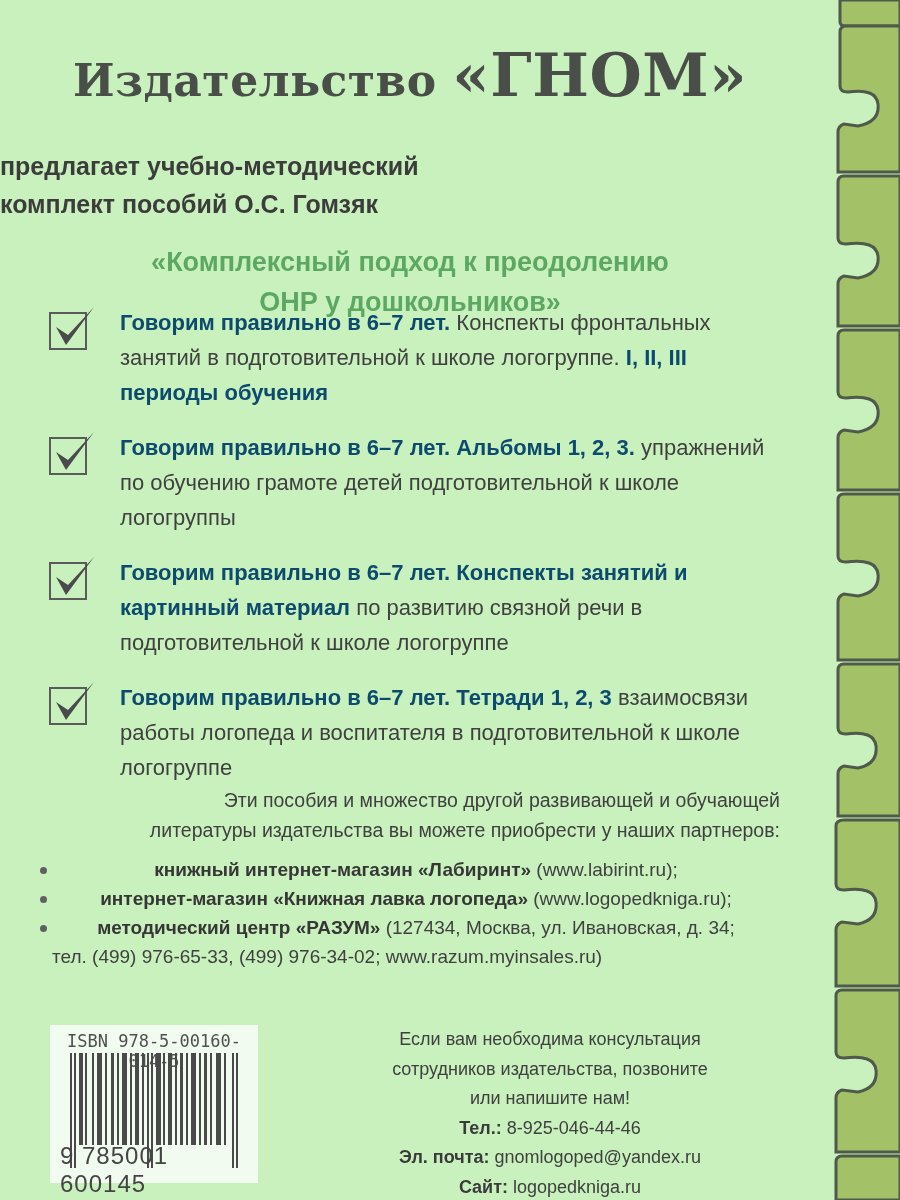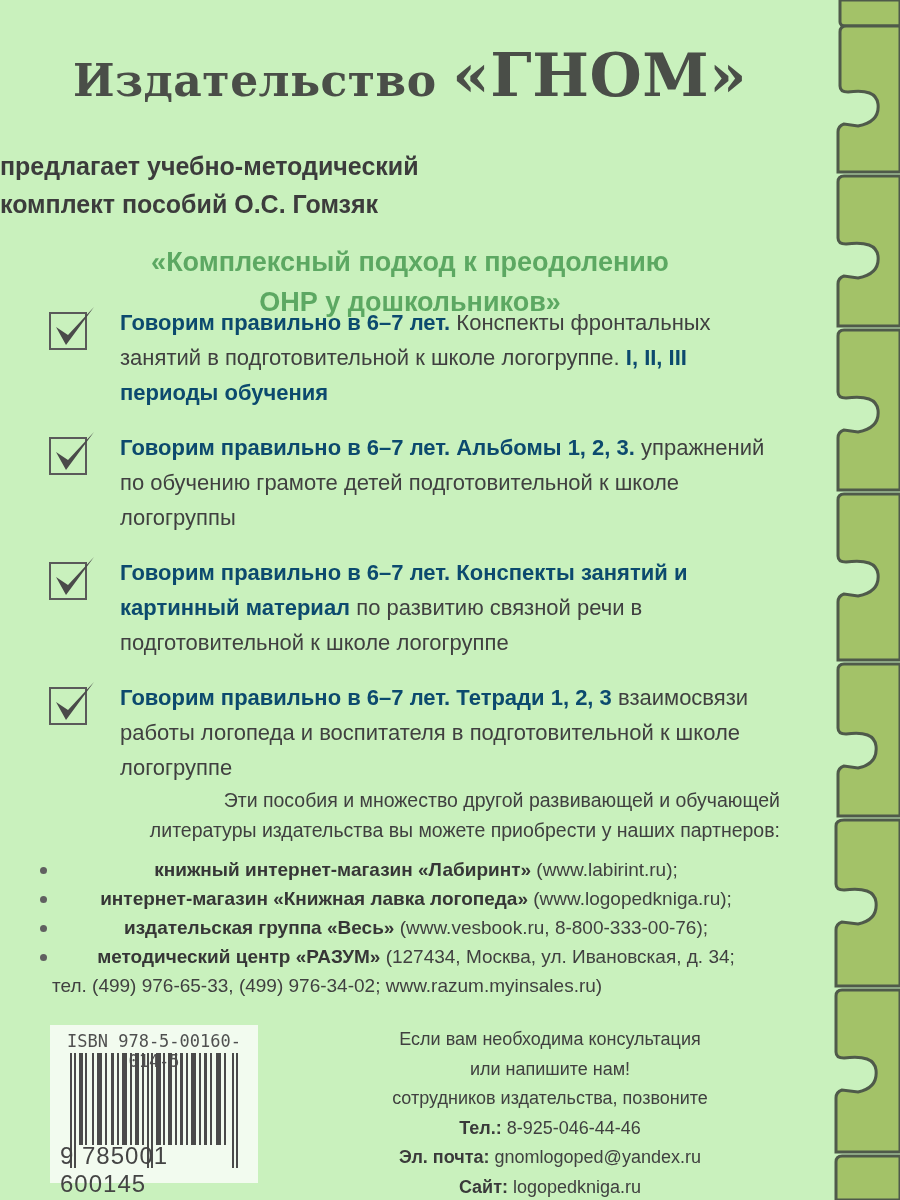--- a/index.html
+++ b/index.html
@@ -133,21 +133,20 @@
   </div>
 
   <div class="partners">
     <div class="intro">
       <div>Эти пособия и множество другой развивающей и обучающей</div>
       <div>литературы издательства вы можете приобрести у наших партнеров:</div>
     </div>
     <div class="plist">
       <div class="li"><span class="dot"></span><b>книжный интернет-магазин «Лабиринт»</b><span> (www.labirint.ru);</span></div>
       <div class="li"><span class="dot"></span><b>интернет-магазин «Книжная лавка логопеда»</b><span> (www.logopedkniga.ru);</span></div>
-      <div class="li"><span class="dot"></span><b>издательская группа «Весь»</b><span> (www.vesbook.ru, 8-800-333-00-76);</span></div>
       <div class="li"><span class="dot"></span><b>методический центр «РАЗУМ»</b><span> (127434, Москва, ул. Ивановская, д. 34;</span></div>
       <div class="cont">тел. (499) 976-65-33, (499) 976-34-02; www.razum.myinsales.ru)</div>
     </div>
   </div>
 
   <div class="isbn">
     <div class="label">ISBN 978-5-00160-014-5</div>
     <svg class="bars" viewBox="0 0 168 115" preserveAspectRatio="none">
       <g fill="#4a4a4a">
         <rect x="0" y="0" width="2" height="115"></rect>
@@ -179,19 +178,19 @@
           <rect x="154" y="0" width="2" height="92"></rect>
         <rect x="162" y="0" width="2" height="115"></rect>
           <rect x="166" y="0" width="2" height="115"></rect>
       </g>
     </svg>
     <div class="digits">9 785001 600145</div>
   </div>
 
   <div class="contact">
     <div>Если вам необходима консультация</div>
+    <div>сотрудников издательства, позвоните</div>
     <div>или напишите нам!</div>
-    <div>сотрудников издательства, позвоните</div>
     <div><b>Тел.:</b><span> 8-925-046-44-46</span></div>
     <div><b>Эл. почта:</b><span> gnomlogoped@yandex.ru</span></div>
     <div><b>Сайт:</b><span> logopedkniga.ru</span></div>
   </div>
 </div>
 
 </body></html>

